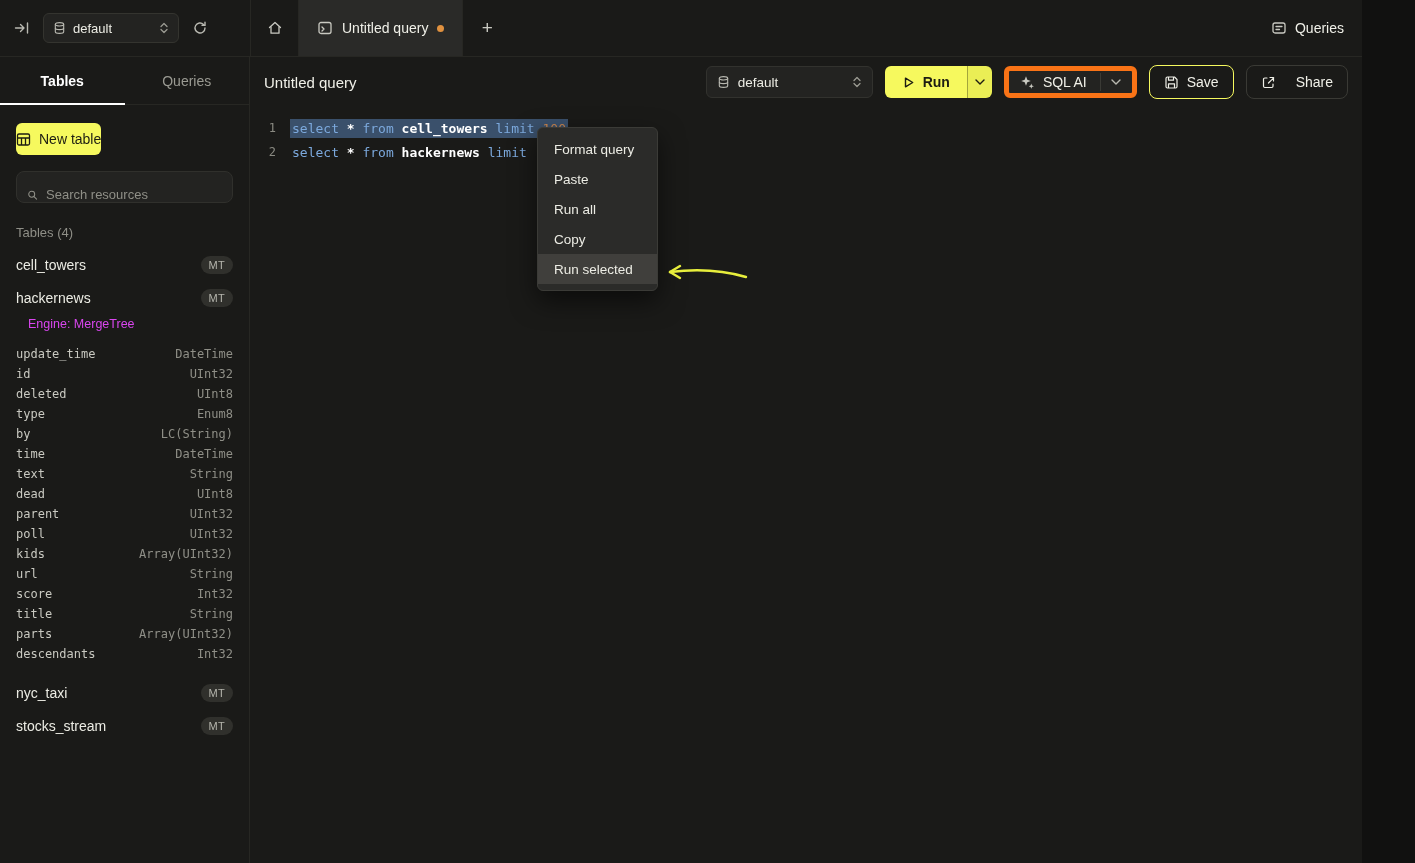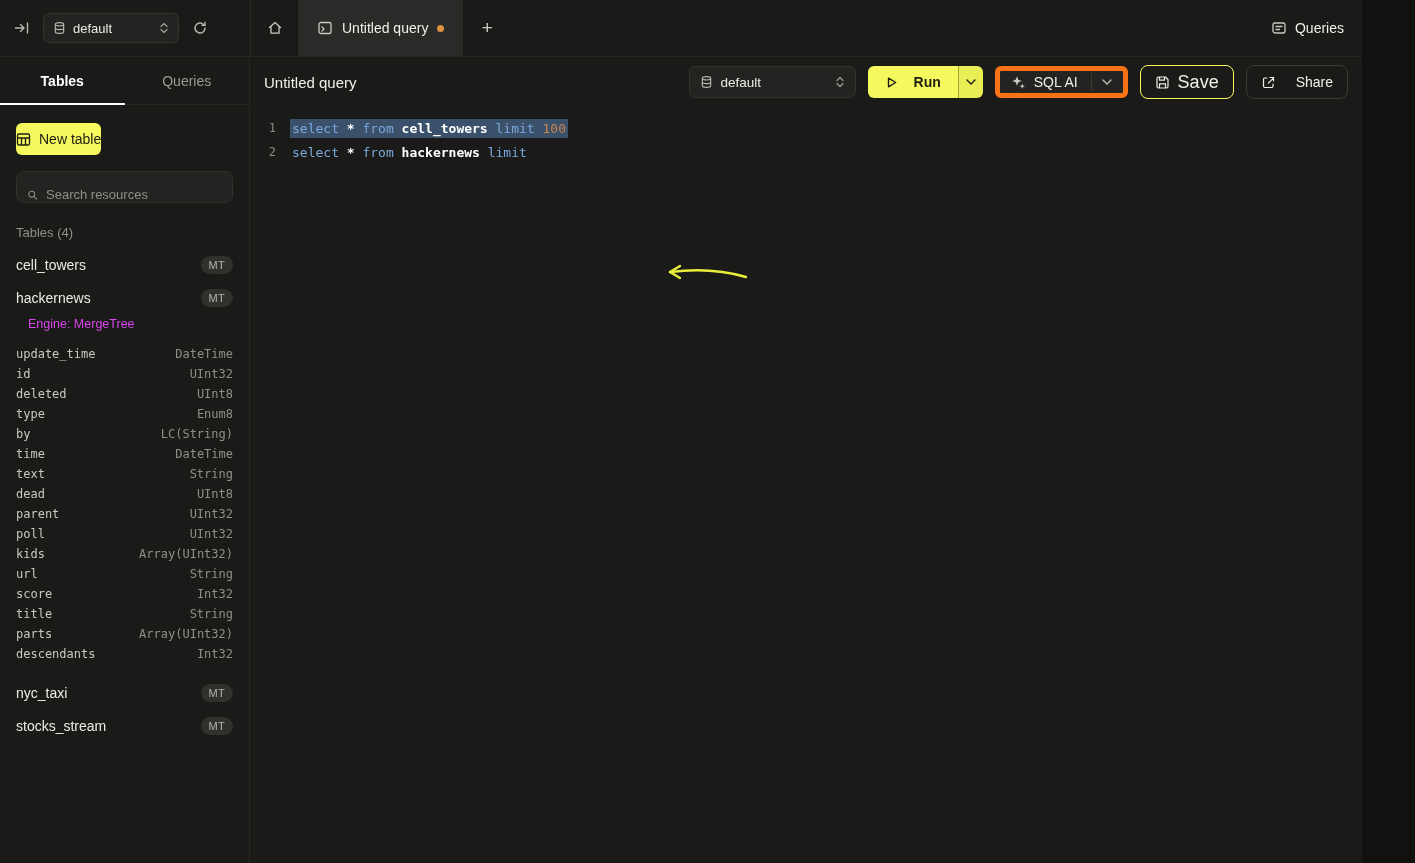--- a/index.html
+++ b/index.html
@@ -51,28 +51,28 @@
   
   .main { position:absolute; left:250px; top:57px; right:0; bottom:0; background:var(--bg); }
   .editor-header { height:50px; display:flex; align-items:center; justify-content:space-between; padding:0 14px; }
   .editor-title { font-size:15px; color:#f0f0e8; }
   .header-controls { display:flex; align-items:center; gap:12px; }
 
   .db-select { height:32px; width:167px; display:flex; align-items:center; gap:8px; padding:0 10px; background:#232321; border:1px solid #32322e; border-radius:6px; font-size:13.5px; color:#ecece4; }
   .db-select .updown { margin-left:auto; display:flex; }
 
   .run-btn { display:flex; height:32px; border-radius:6px; overflow:hidden; }
-  .run-main { background:var(--accent); display:flex; align-items:center; gap:16px; padding:0 17px; color:#1d1d12; font-weight:700; font-size:14px; }
+  .run-main { background:var(--accent); display:flex; align-items:center; gap:8px; padding:0 17px; color:#1d1d12; font-weight:700; font-size:14px; }
   .run-caret { background:var(--accent-dark); border-left:1px solid rgba(0,0,0,.3); width:25px; display:flex; align-items:center; justify-content:center; color:#1d1d12; }
 
   .sqlai-btn { height:32px; display:flex; align-items:center; gap:8px; padding:0 11px; background:#232321; border:5px solid #f97316; border-radius:6px; color:#f0f0e8; font-size:14px; }
   .sqlai-divider { width:1px; height:18px; background:#3a3a35; margin:0 2px 0 5px; }
   .chev { color:#b9b9b1; display:flex; }
 
-  .save-btn { height:34px; display:flex; align-items:center; gap:8px; padding:0 14px; background:transparent; border:1.5px solid var(--accent); border-radius:8px; color:#f0f0e8; font-size:18px; }
+  .save-btn { height:34px; display:flex; align-items:center; gap:8px; padding:0 14px; background:transparent; border:1.5px solid var(--accent); border-radius:8px; color:#f0f0e8; font-size:14px; }
   .share-btn { height:34px; display:flex; align-items:center; gap:20px; padding:0 14px; background:transparent; border:1px solid #3a3a35; border-radius:8px; color:#f0f0e8; font-size:14px; }
 
   
   .editor { padding-top:9px; }
   .code-line { display:flex; height:24px; align-items:center; font-family:"DejaVu Sans Mono",monospace; font-size:13px; }
   .line-number { width:26px; text-align:right; margin-right:14px; color:#8a8a82; font-size:12px; }
   .line-code { white-space:pre; color:#d0d0c8; padding:2px 2px; }
   .line-code.selected { background:var(--selection); }
   .tok-kw { color:var(--keyword); }
   .tok-star { color:#ffffff; font-weight:700; }
@@ -344,20 +344,27 @@
             <span class="line-code selected" data-interactable="false"><span class="tok-kw">select</span><span class="tok-plain"> </span><span class="tok-star">*</span><span class="tok-plain"> </span><span class="tok-kw">from</span><span class="tok-plain"> </span><span class="tok-tbl">cell_towers</span><span class="tok-plain"> </span><span class="tok-kw">limit</span><span class="tok-plain"> </span><span class="tok-num">100</span></span>
           </div>
           <div class="code-line" data-interactable="true">
             <span class="line-number" data-interactable="false">2</span>
             <span class="line-code" data-interactable="false"><span class="tok-kw">select</span><span class="tok-plain"> </span><span class="tok-star">*</span><span class="tok-plain"> </span><span class="tok-kw">from</span><span class="tok-plain"> </span><span class="tok-tbl">hackernews</span><span class="tok-plain"> </span><span class="tok-kw">limit</span></span>
           </div>
         </div>
     </div>
   </main>
 
+  <div class="context-menu" data-interactable="false">
+      <div class="menu-item" data-interactable="true">Format query</div>
+      <div class="menu-item" data-interactable="true">Paste</div>
+      <div class="menu-item" data-interactable="true">Run all</div>
+      <div class="menu-item" data-interactable="true">Copy</div>
+      <div class="menu-item highlighted" data-interactable="true">Run selected</div>
+    </div>
 
   <svg class="annotation-arrow" data-interactable="false" width="94" height="32" viewBox="0 0 94 32" fill="none" stroke-width="2.4" stroke-linecap="round" stroke-linejoin="round">
     <path d="M88 21 C 64 14, 36 13, 12 16" fill="none"></path>
     <path d="M12 16 L22 10" fill="none"></path>
     <path d="M12 16 L22 22" fill="none"></path>
   </svg>
 
 </div>
 
 </body></html>

